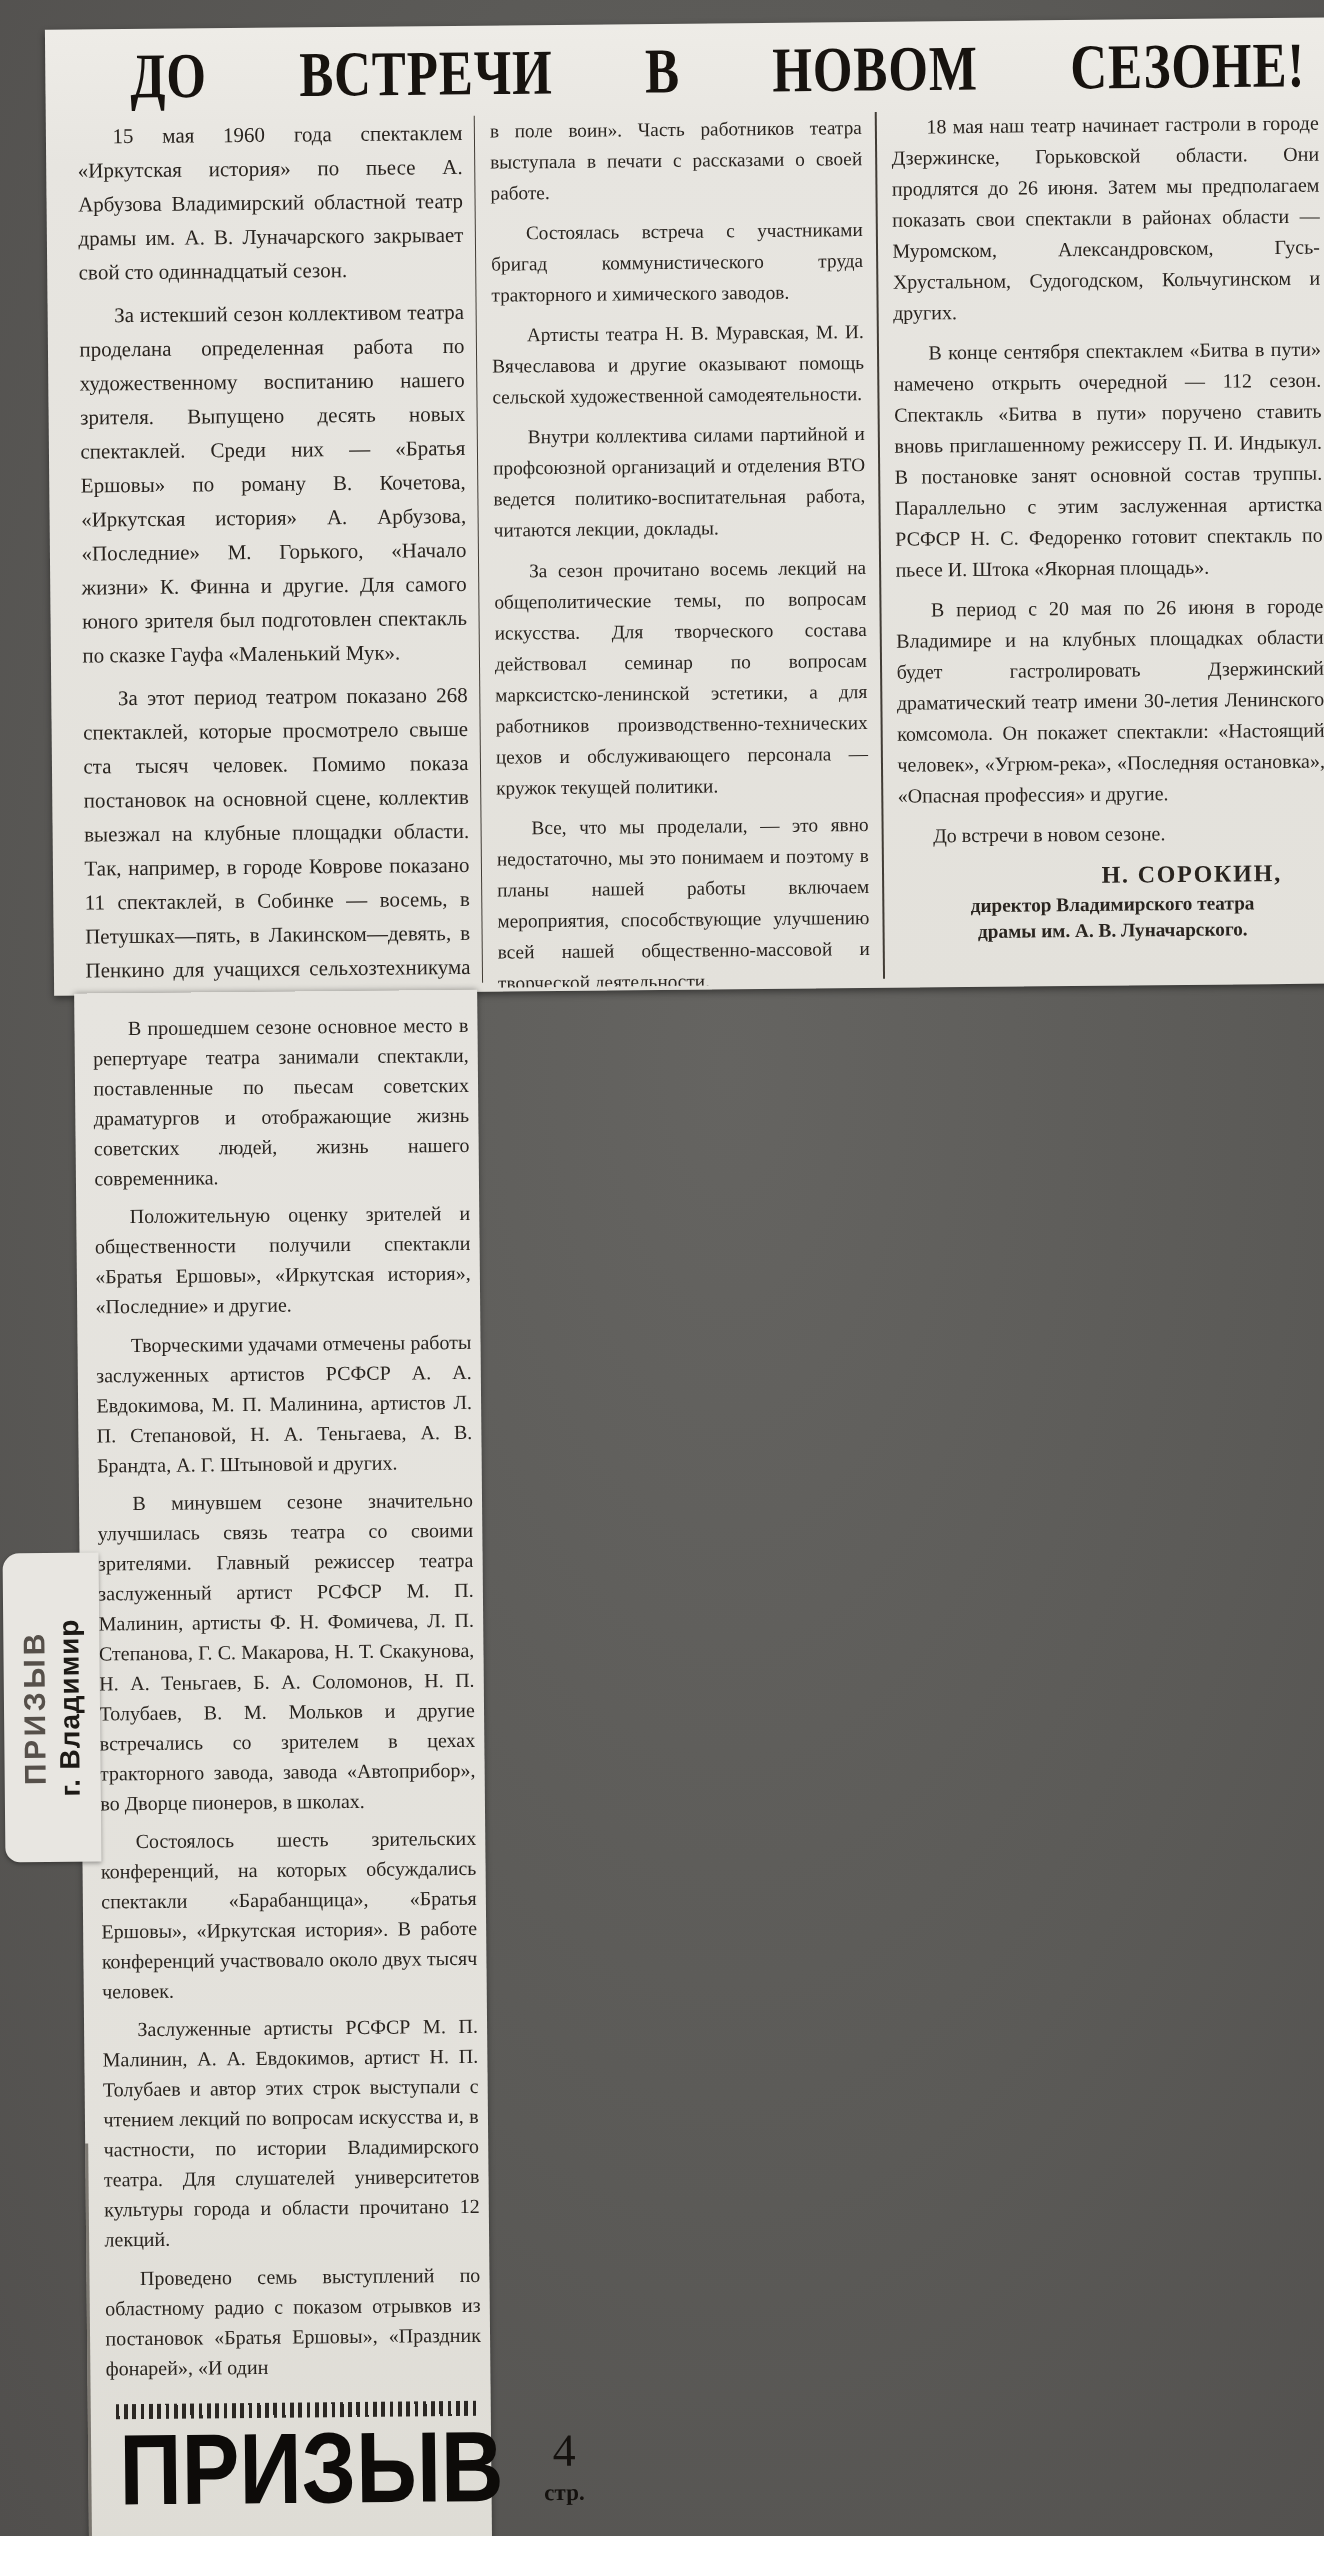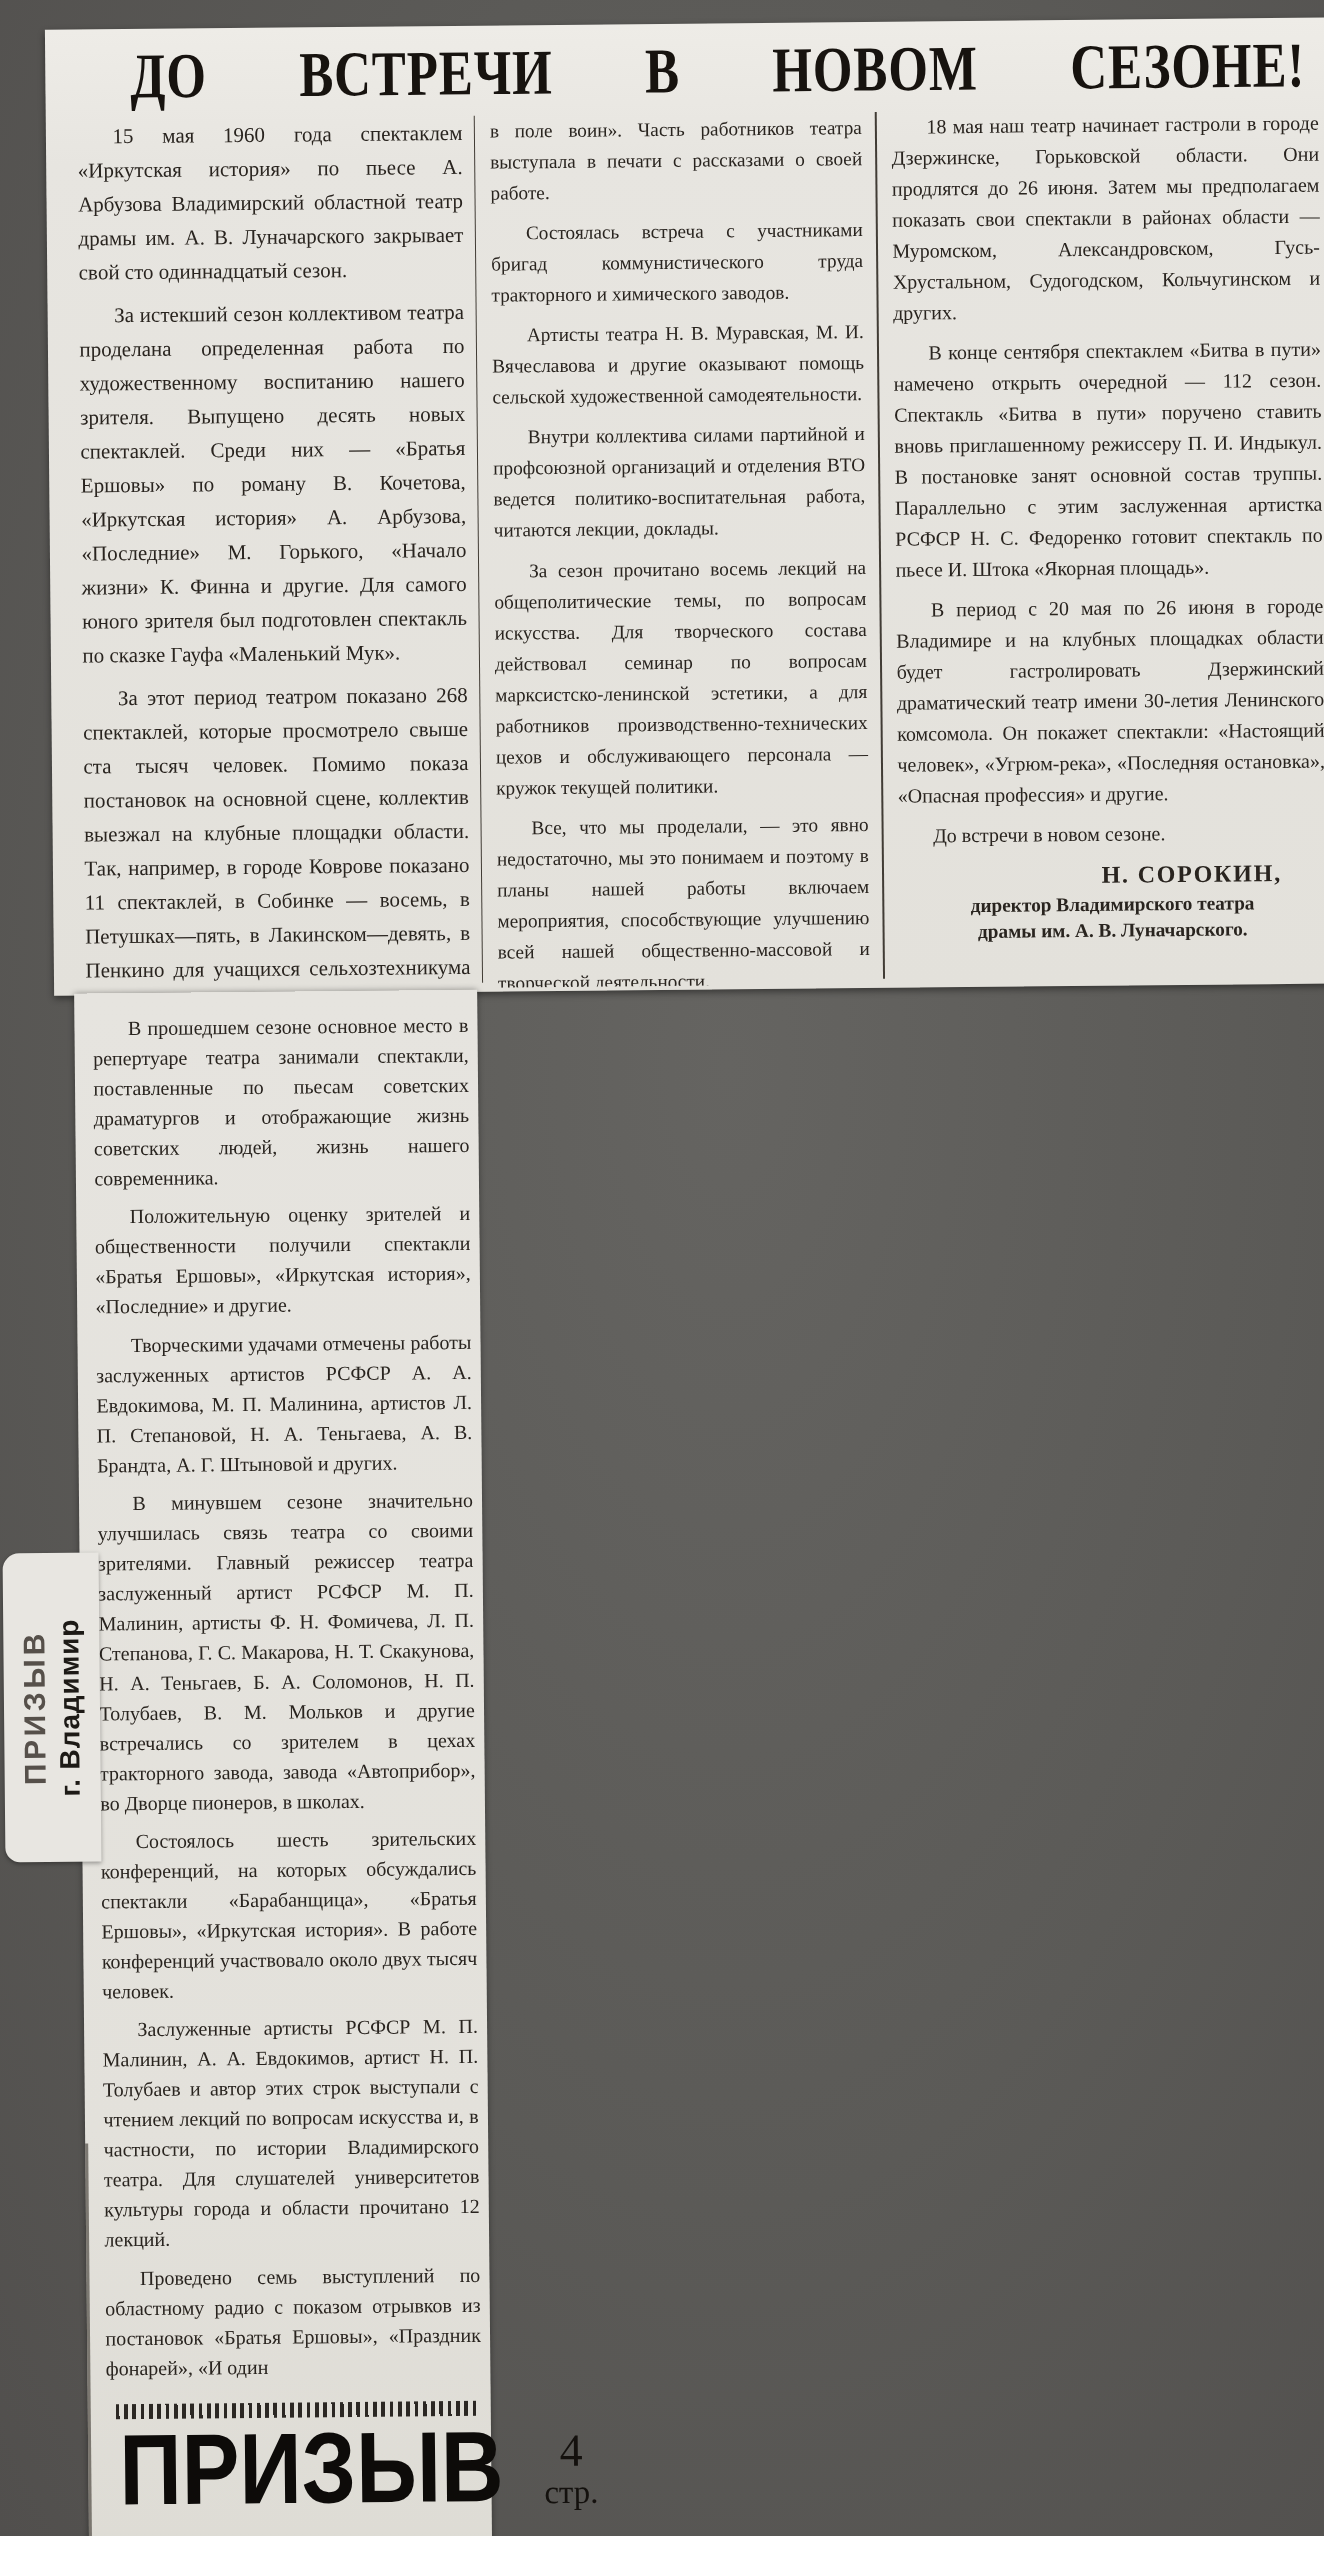--- a/index.html
+++ b/index.html
@@ -38,21 +38,21 @@
   .strip-text{position:absolute;left:18.4px;right:9.2px;top:20px;height:1369px;overflow:hidden;
     color:#29241f;text-align:justify;font-size:20px;line-height:30px;}
   .strip-text p{margin:0 0 8.3px 0;}
   .divider{position:absolute;left:28px;right:11px;top:1411px;height:14.7px;
     background:repeating-linear-gradient(90deg,#2b2723 0px,#2b2723 3.7px,rgba(0,0,0,0) 3.7px,rgba(0,0,0,0) 8.3px);}
   .masthead{position:absolute;left:31px;top:1437px;right:5.5px;display:flex;align-items:flex-start;}
   .mh-title{font-family:"Liberation Sans", sans-serif;font-weight:900;font-size:85px;line-height:79px;
     color:#0d0b09;letter-spacing:0px;transform:scale(1.02,1.18);transform-origin:0 50%;}
   .mh-page{margin-left:48px;margin-top:1.8px;text-align:center;color:#14110e;}
   .mh-num{font-size:46px;line-height:46px;}
-  .mh-str{font-size:33px;font-weight:normal;line-height:37px;}
+  .mh-str{font-size:23px;font-weight:bold;line-height:37px;}
   .mh-date{position:absolute;left:0;right:0;top:1540px;text-align:center;
     font-size:40px;font-weight:bold;color:#1a1713;}
 
   
   .side-tab{position:absolute;left:0px;top:1547px;width:96px;height:309px;
     background:#e8e6e1;border-radius:16.6px 0 0 14.7px;box-shadow:0 1.8px 4.6px rgba(0,0,0,0.35);
     display:flex;flex-direction:row;justify-content:center;align-items:center;}
   .tab-text{writing-mode:vertical-rl;transform:rotate(180deg);white-space:nowrap;
     font-family:"Liberation Sans", sans-serif;}
   .tab-line1{font-size:30px;font-weight:bold;letter-spacing:3.7px;color:#56504a;}

